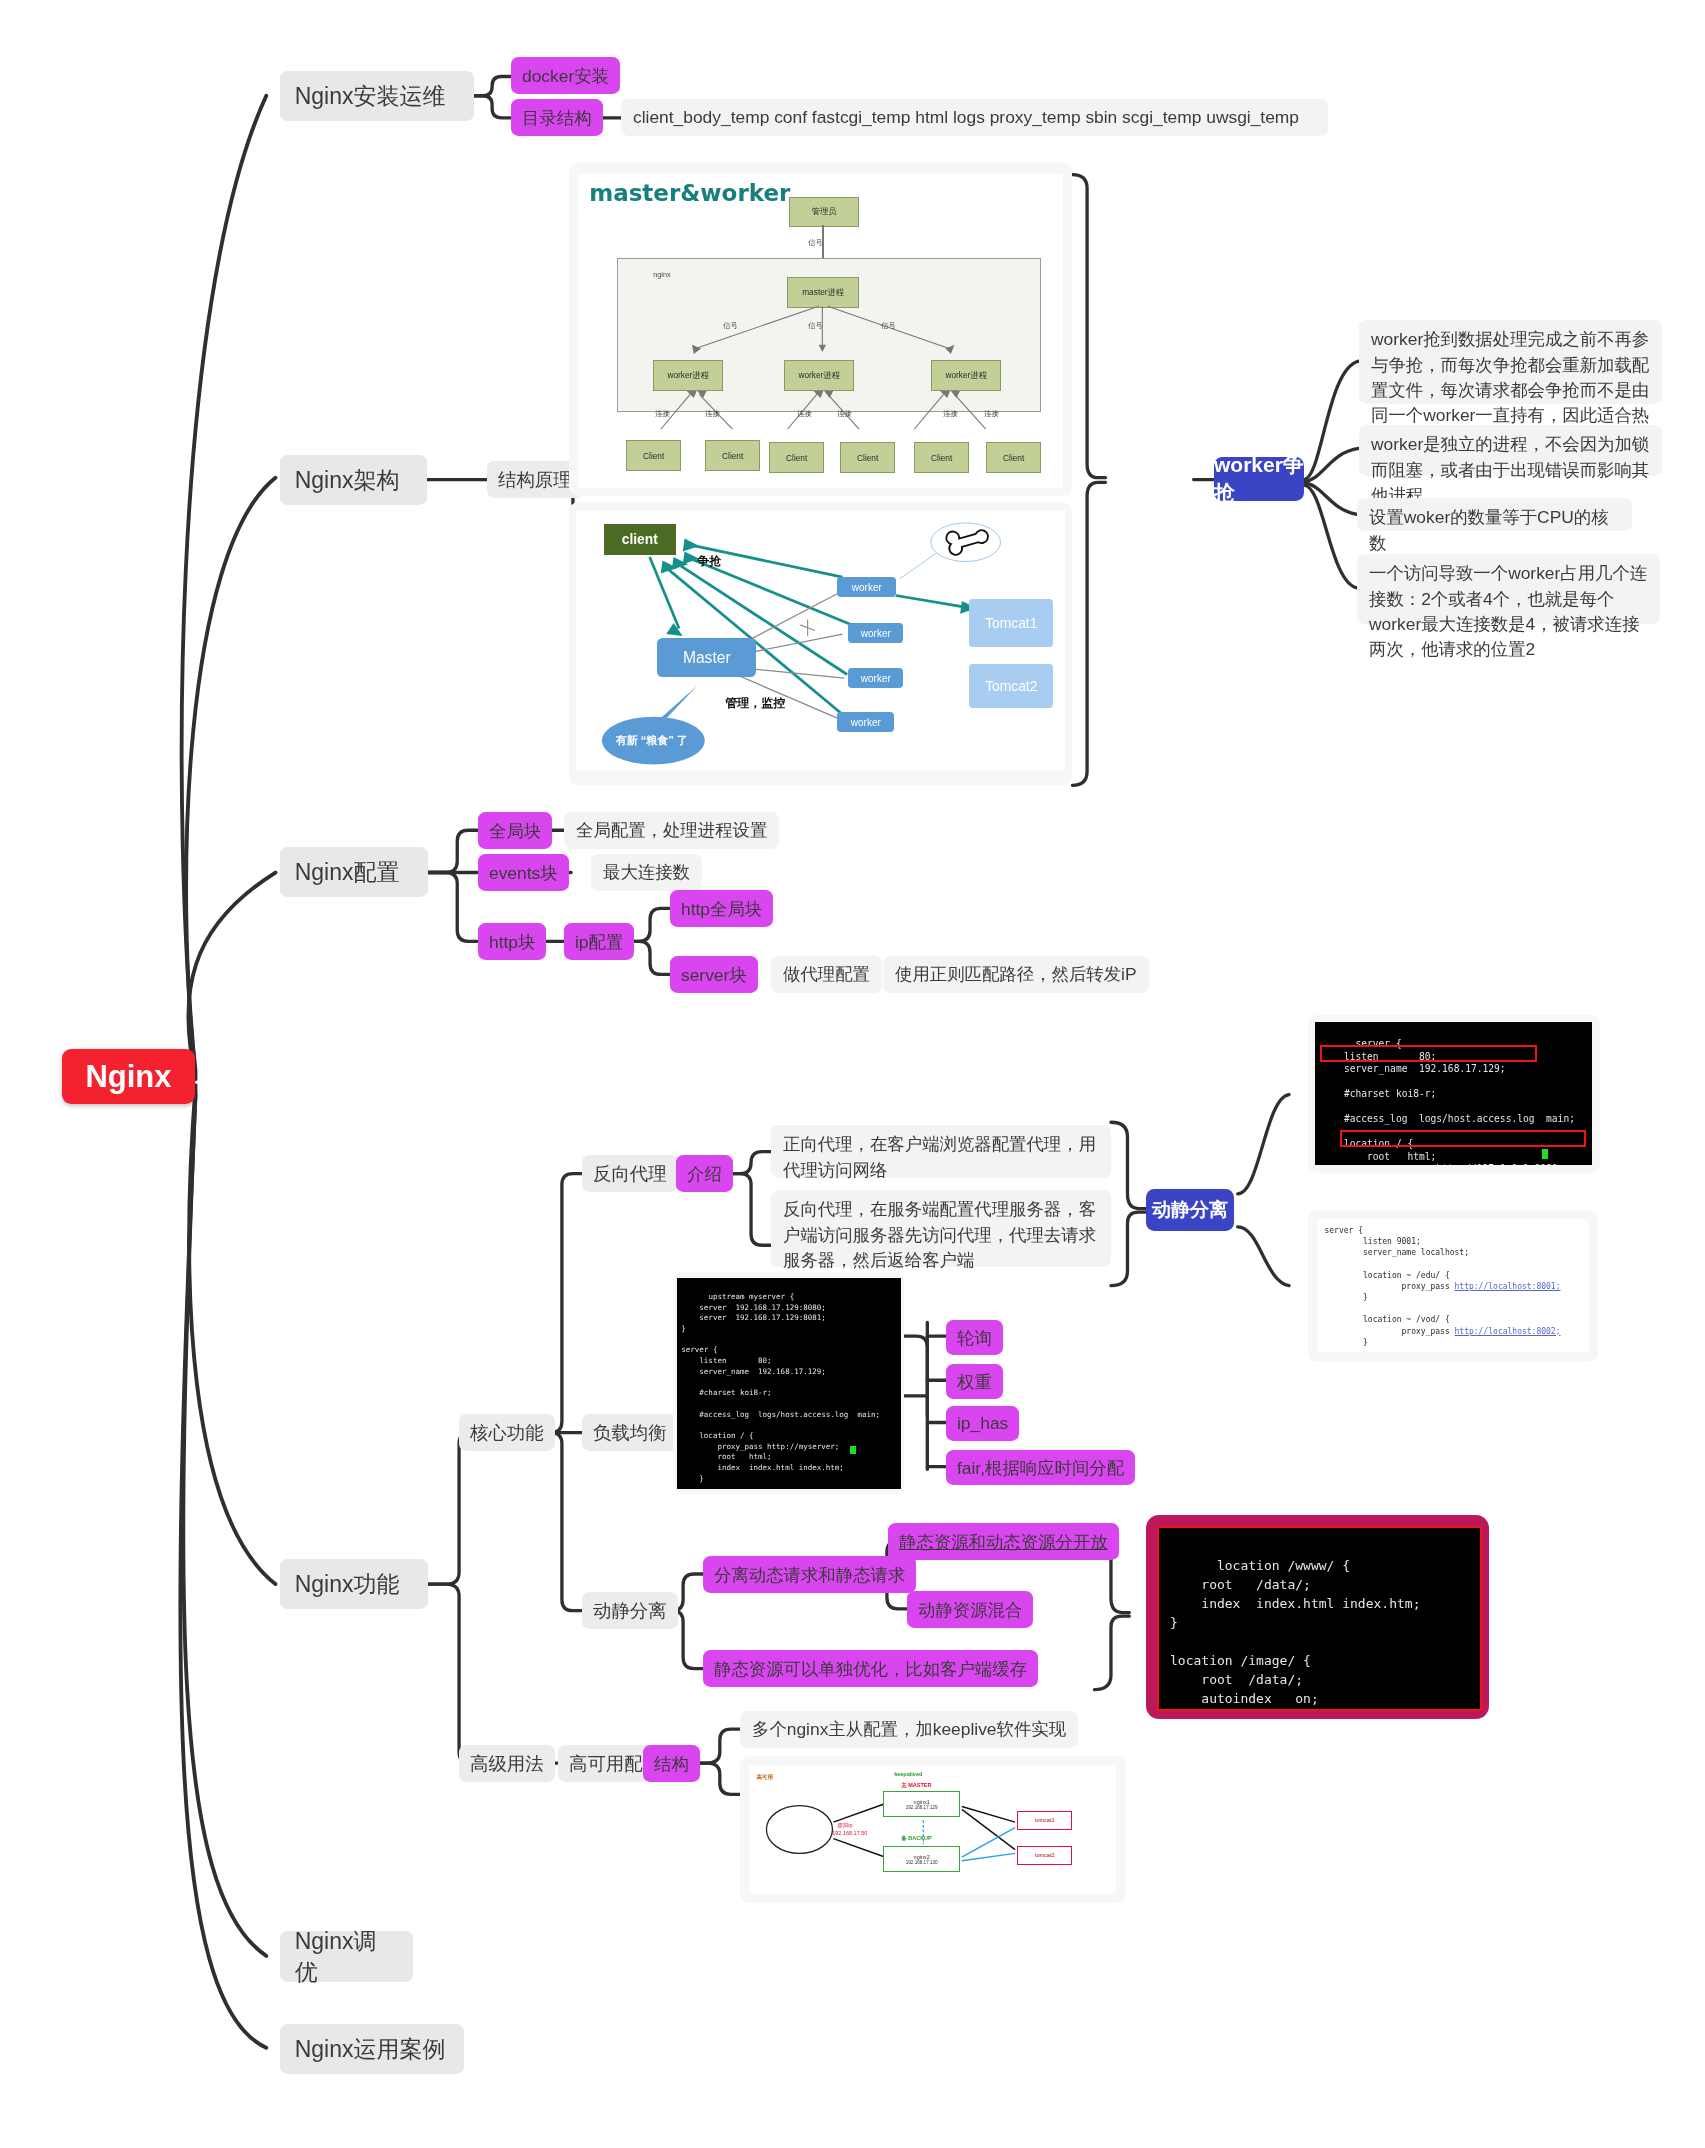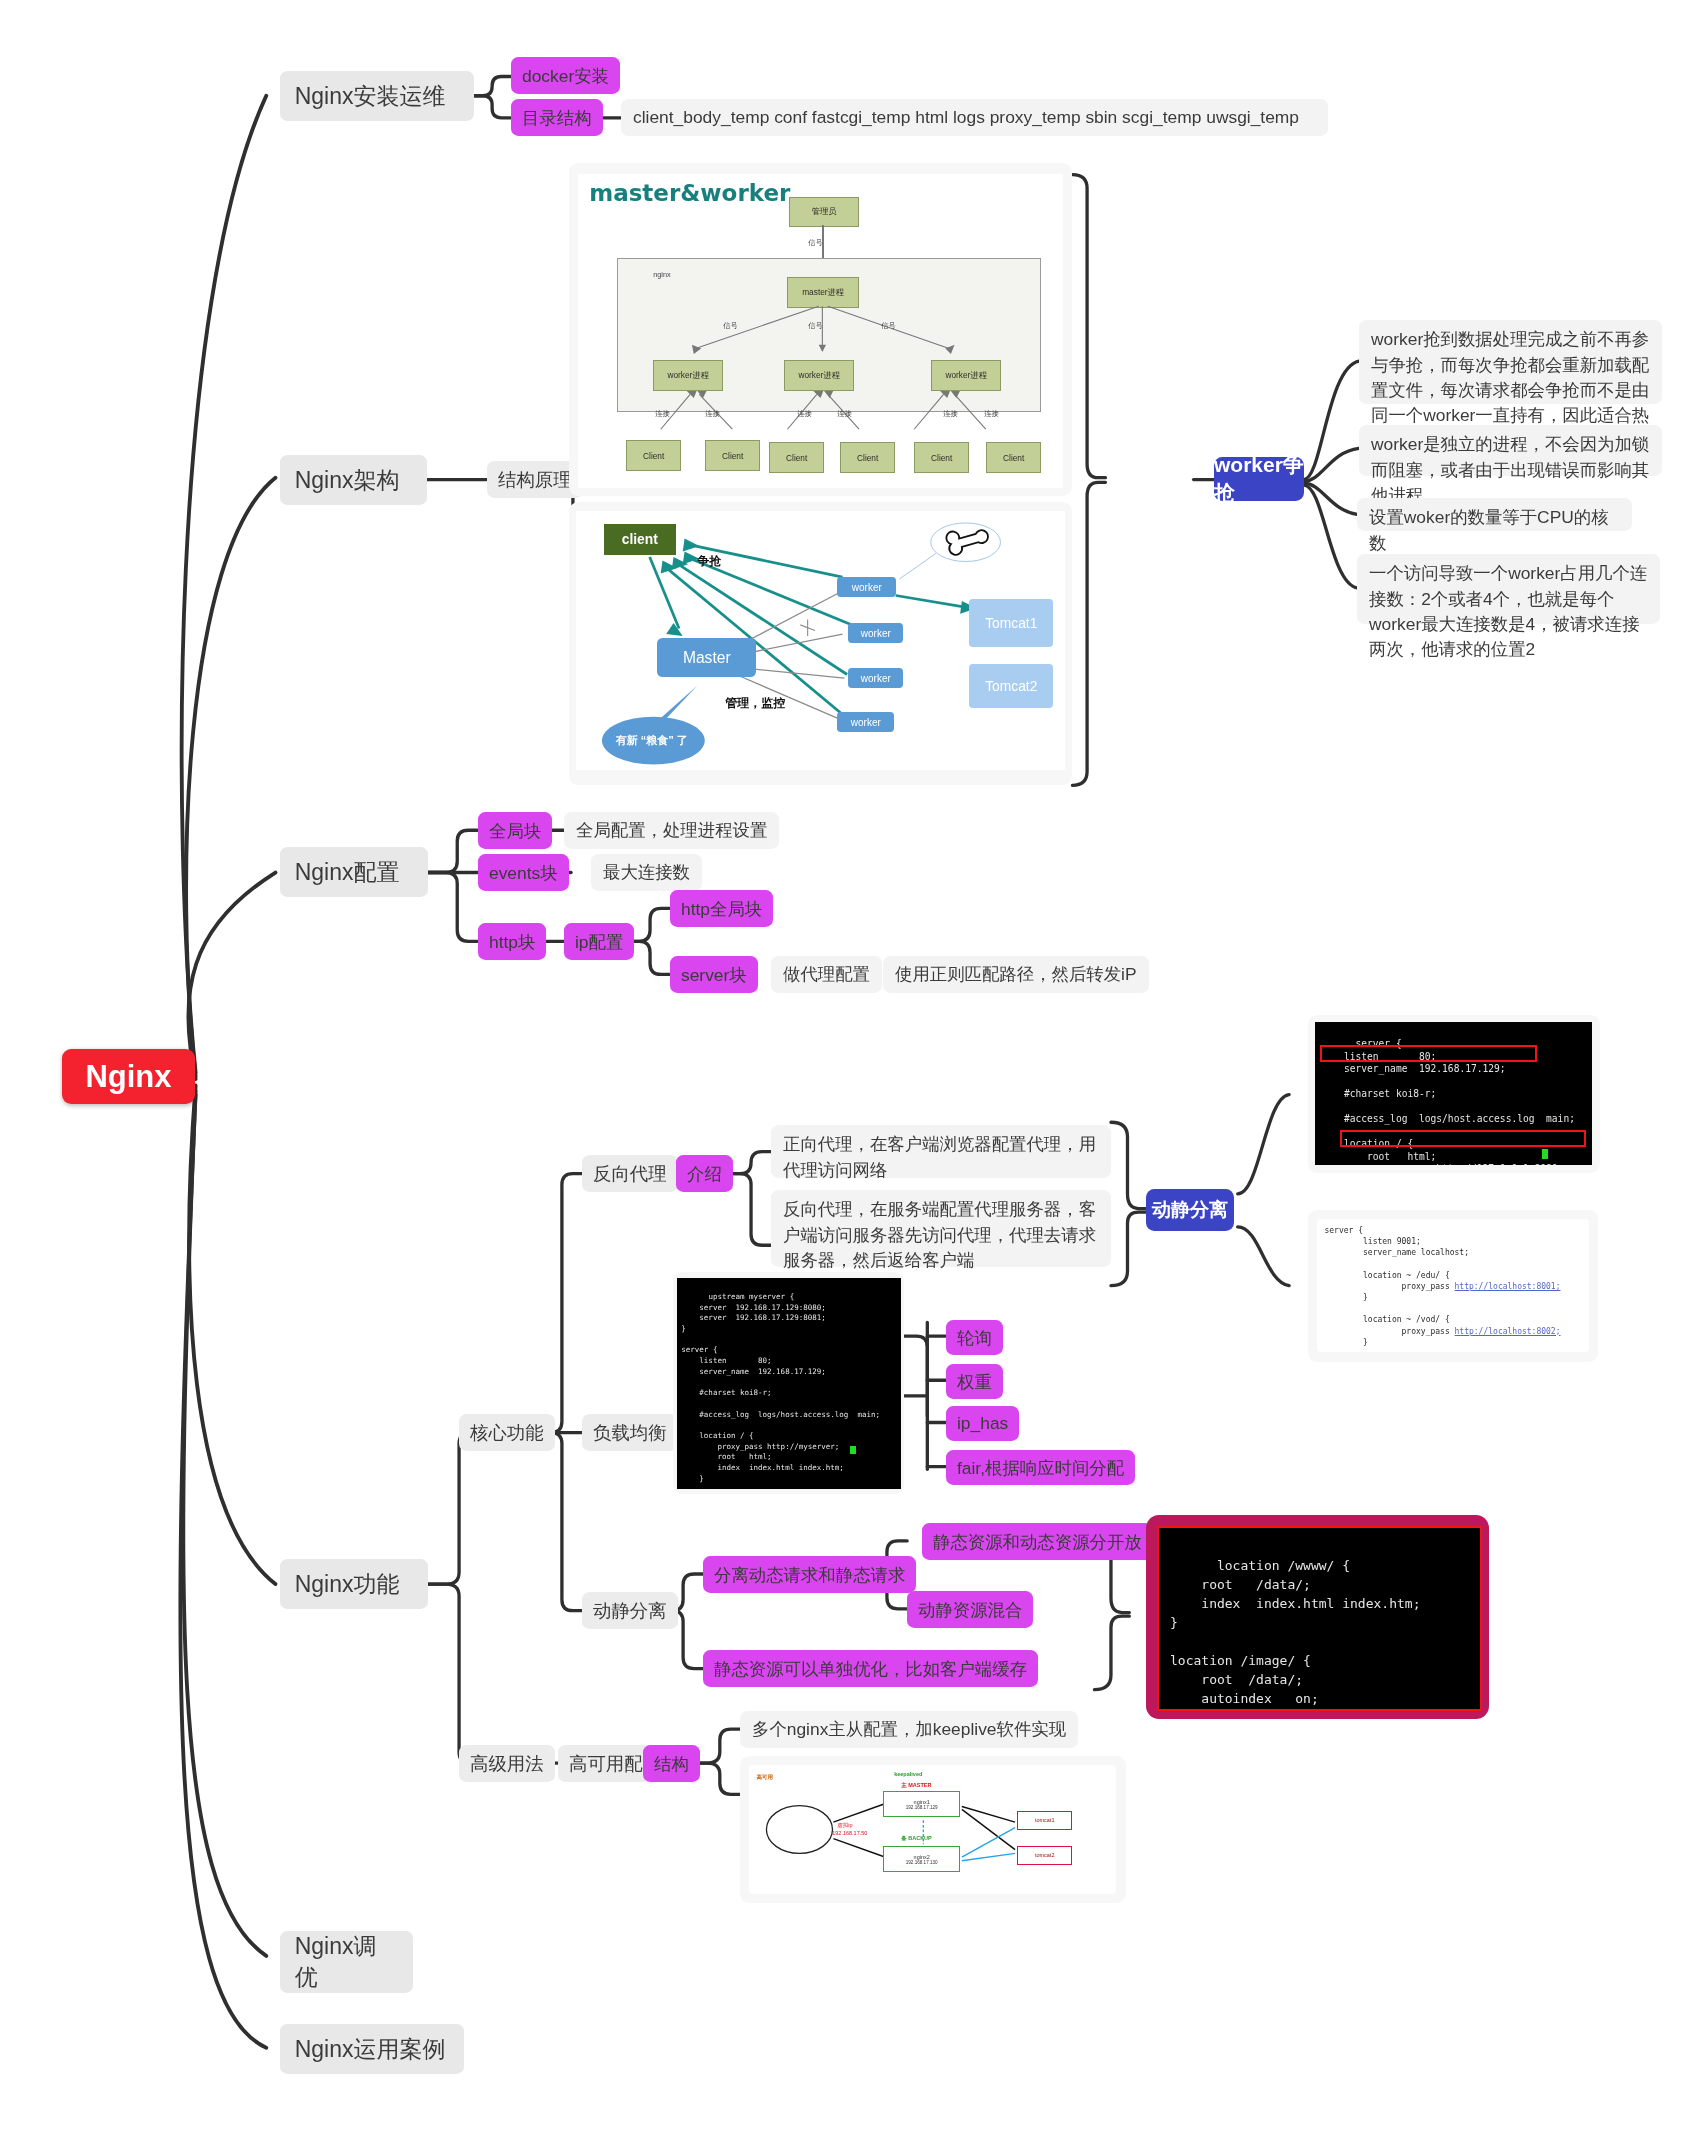--- a/index.html
+++ b/index.html
@@ -469,21 +469,21 @@
 
   <div class="node l2" style="left:582px;top:1592px;height:37px;">
     <span>动静分离</span>
     </div>
   <div class="node l3" style="left:703px;top:1556px;height:37px;">
     <span>分离动态请求和静态请求</span>
     </div>
   <div class="node l3" style="left:703px;top:1650px;height:37px;">
     <span>静态资源可以单独优化，比如客户端缓存</span>
     </div>
-  <div class="node l3" style="left:922px;top:1523px;height:37px;">
+  <div class="node l3" style="left:888px;top:1523px;height:37px;text-decoration:underline;">
     <span>静态资源和动态资源分开放</span>
     </div>
   <div class="node l3" style="left:907px;top:1591px;height:37px;">
     <span>动静资源混合</span>
     </div>
 
   <div class="bluecard" style="left:1146px;top:1515px;width:343px;height:204px;">
     <div class="term" style="position:relative;left:0;top:0;width:325px;height:185px;font-size:13px;line-height:19px;padding:9.2px 11px;box-sizing:border-box;">
       <span>location /wwww/ {
     root   /data/;
@@ -546,21 +546,21 @@
         <span>192.168.17.50</span></div>
       <div class="rbox" style="left:268px;top:46px;width:53px;height:16.5px;">
         <span>tomcat1</span>
         </div>
       <div class="rbox" style="left:268px;top:81px;width:53px;height:16.5px;">
         <span>tomcat2</span>
         </div>
     </div>
   </div>
 
-  <div class="node l1" style="left:280px;top:1931px;width:133px;height:62px;">
+  <div class="node l1" style="left:280px;top:1931px;width:133px;height:51px;">
     <span>Nginx调优</span>
   </div>
   <div class="node l1" style="left:280px;top:2024px;width:184px;height:50px;">
     <span>Nginx运用案例</span>
   </div>
 
 </div>
 
 
 </body></html>

